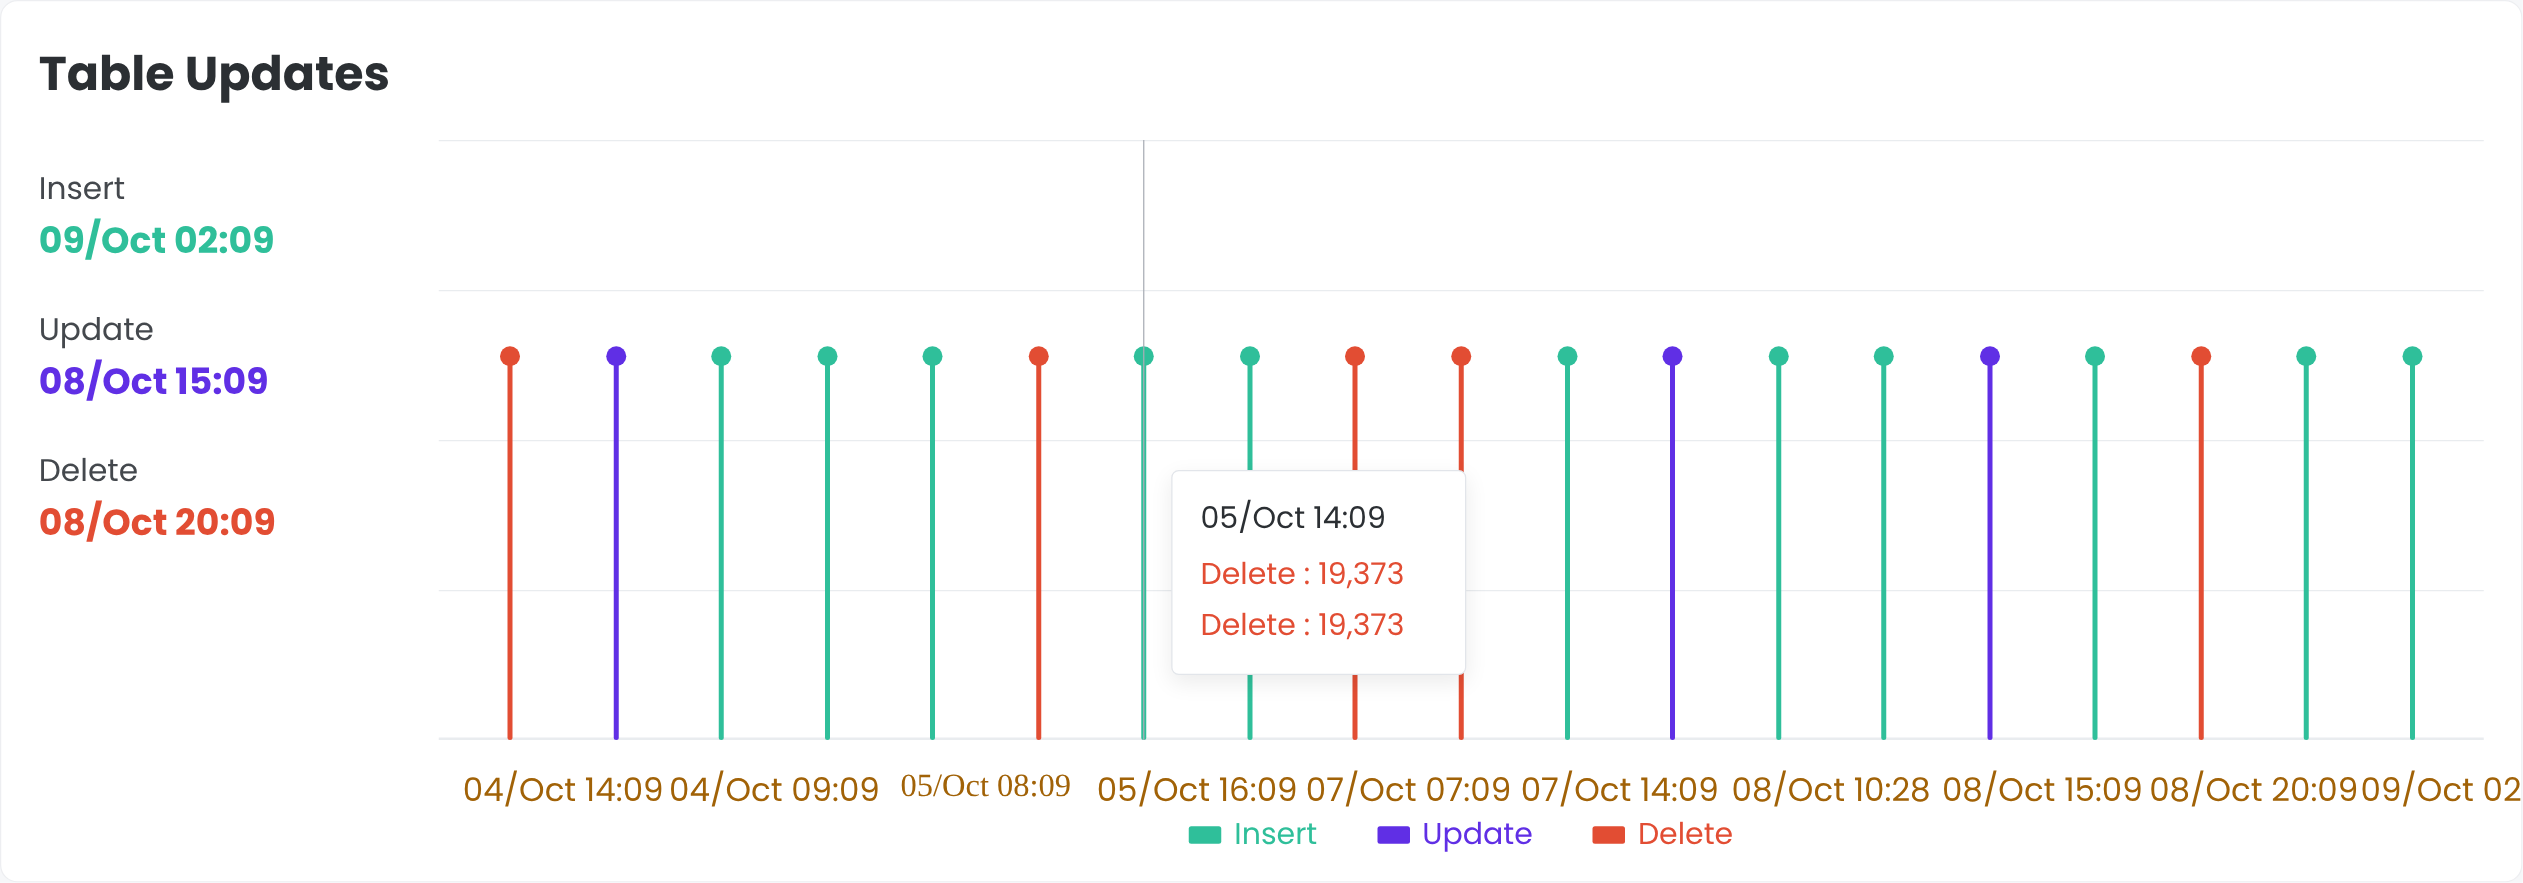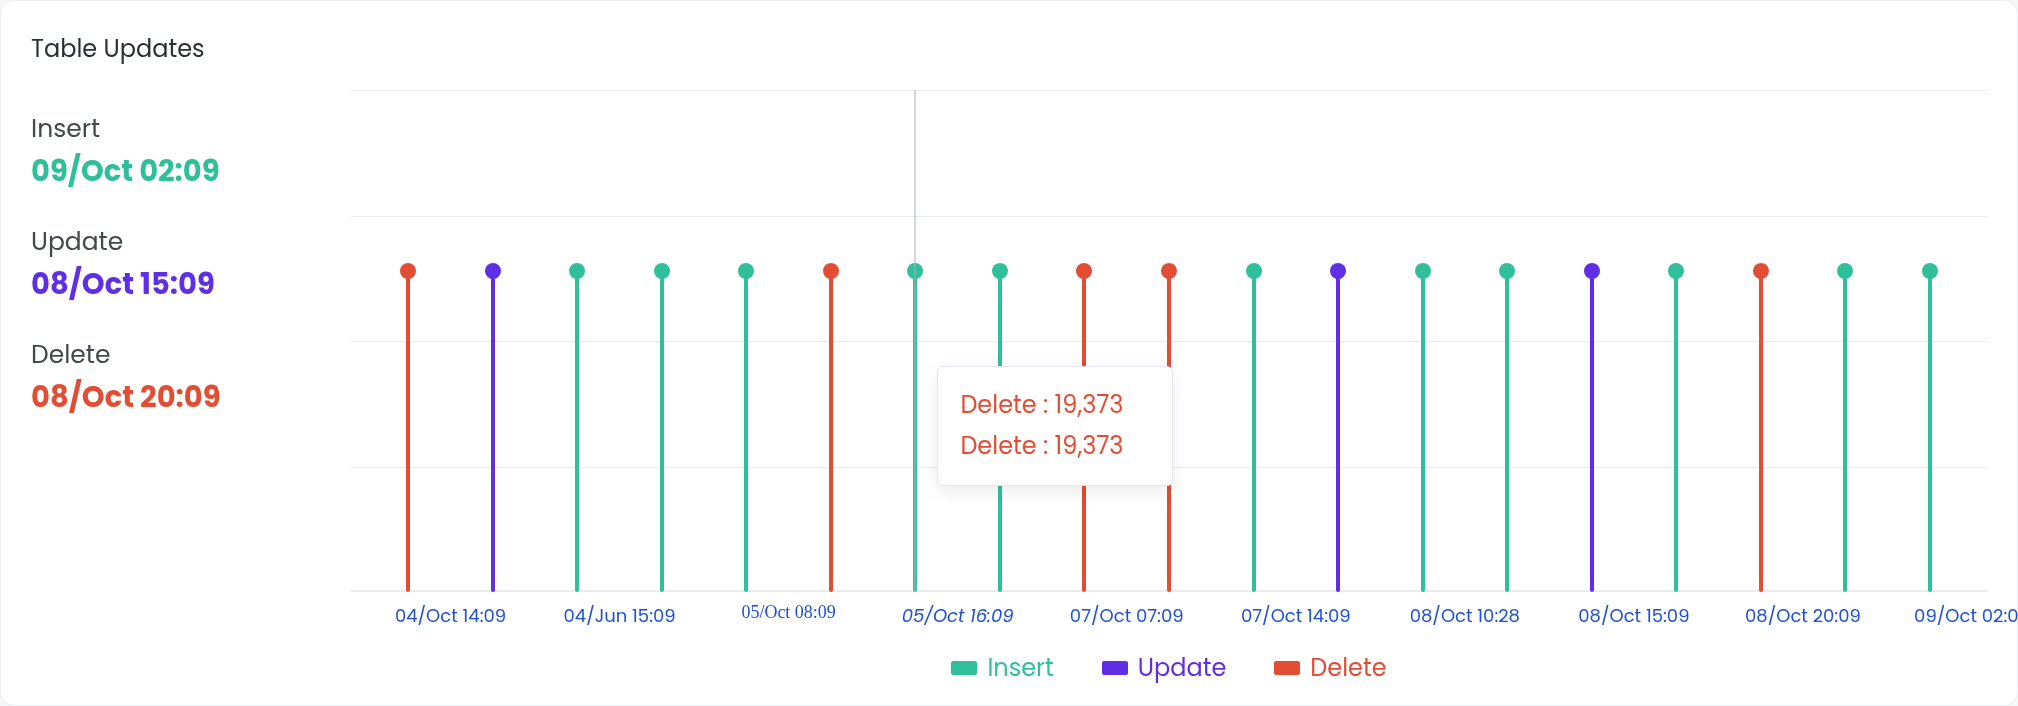--- a/index.html
+++ b/index.html
@@ -18,22 +18,22 @@
     height:706px;
     background:#fff;
     border:1px solid #edeef1;
     border-radius:14px;
     padding:30px 30px 20px 30px;
     display:flex;
     flex-direction:column;
   }
   .card h2{
     margin:0 0 24px 0;
-    font-size:24px;
-    font-weight:400;
+    font-size:38px;
+    font-weight:700;
   }
   .body{
     flex:1;
     display:flex;
     gap:60px;
     min-height:0;
   }
   .meta{
     width:260px;
     flex:none;
@@ -75,24 +75,24 @@
     transform:translateX(-0.5px);
     pointer-events:none;
   }
 
   .xaxis{
     position:relative;
     height:34px;
     margin-top:10px;
   }
   .tick{
-    position:absolute;top:0;
+    position:absolute;top:12px;
     transform:translateX(-50%);
-    font-size:18px;
-    color:#1d4ed8;
+    font-size:26px;
+    color:#a16207;
     white-space:nowrap;
   }
 
   .legend{
     display:flex;gap:48px;justify-content:center;align-items:center;
     margin-top:14px;
     font-size:24px;
   }
   .swatch{display:inline-block;width:26px;height:14px;border-radius:2px;margin-right:10px;vertical-align:middle;}
   .legend .item{display:flex;align-items:center;cursor:default;}
@@ -158,29 +158,30 @@
           <div class="lolli" style="left: 60.3333%; height: 64%; background: rgb(96, 47, 229);"></div>
           <div class="lolli" style="left: 65.5%; height: 64%; background: rgb(47, 191, 154);"></div>
           <div class="lolli" style="left: 70.6667%; height: 64%; background: rgb(47, 191, 154);"></div>
           <div class="lolli" style="left: 75.8333%; height: 64%; background: rgb(96, 47, 229);"></div>
           <div class="lolli" style="left: 81%; height: 64%; background: rgb(47, 191, 154);"></div>
           <div class="lolli" style="left: 86.1667%; height: 64%; background: rgb(226, 77, 51);"></div>
           <div class="lolli" style="left: 91.3333%; height: 64%; background: rgb(47, 191, 154);"></div>
           <div class="lolli" style="left: 96.5%; height: 64%; background: rgb(47, 191, 154);"></div>
           <div class="crosshair" style="left: 34.5%;"></div>
           <div class="tooltip" style="left: calc(34.5% + 22px); top: 55%;">
+            <div class="tt-title">05/Oct 14:09</div>
             <div class="tt-line" style="color: rgb(226, 77, 51);">Delete : 19,373</div>
             <div class="tt-line" style="color: rgb(226, 77, 51);">Delete : 19,373</div>
           </div>
         </div>
       <div class="xaxis" id="xaxis">
           <span class="tick" style="left: 6.08333%;">04/Oct 14:09</span>
-          <span class="tick" style="left: 16.4167%;">04/Jun 15:09</span>
+          <span class="tick" style="left: 16.4167%;">04/Oct 09:09</span>
           <span class="tick" style="left: 26.75%; font-family: Liberation Serif, serif;">05/Oct 08:09</span>
-          <span class="tick" style="left: 37.0833%; font-style: italic;">05/Oct 16:09</span>
+          <span class="tick" style="left: 37.0833%;">05/Oct 16:09</span>
           <span class="tick" style="left: 47.4167%;">07/Oct 07:09</span>
           <span class="tick" style="left: 57.75%; text-align: center;">07/Oct 14:09</span>
           <span class="tick" style="left: 68.0833%;">08/Oct 10:28</span>
           <span class="tick" style="left: 78.4167%;">08/Oct 15:09</span>
           <span class="tick" style="left: 88.75%;">08/Oct 20:09</span>
           <span class="tick" style="left: 99.0833%;">09/Oct 02:09</span>
         </div>
       <div class="legend">
         <span class="item">
           <span class="swatch" style="background:var(--ins)"></span>

